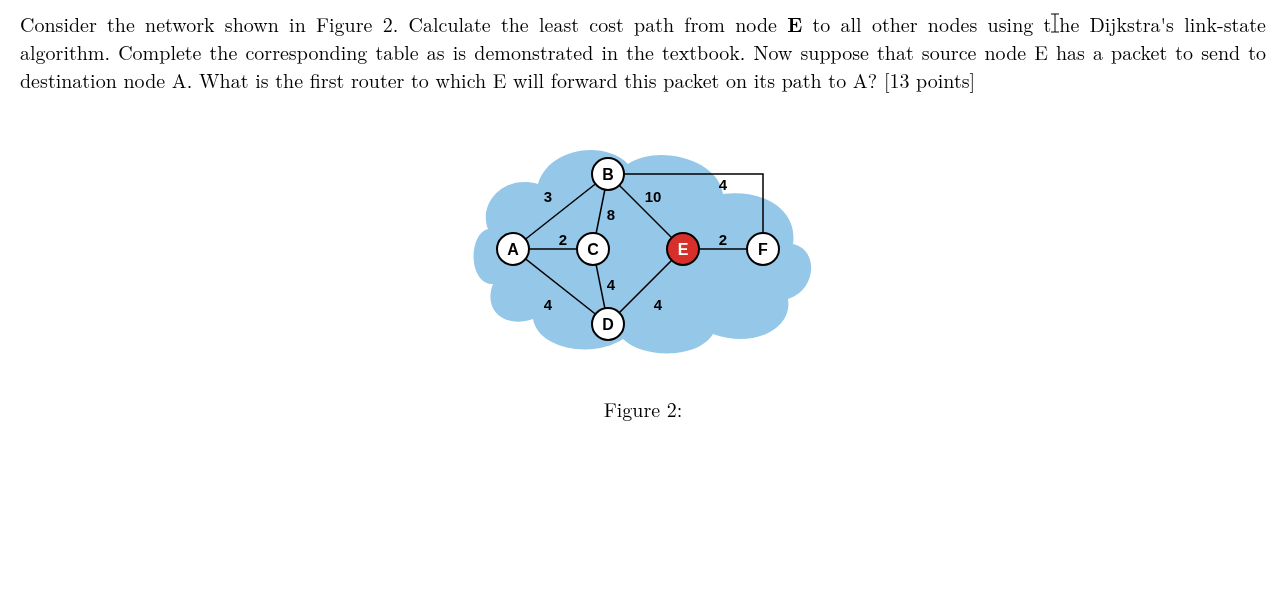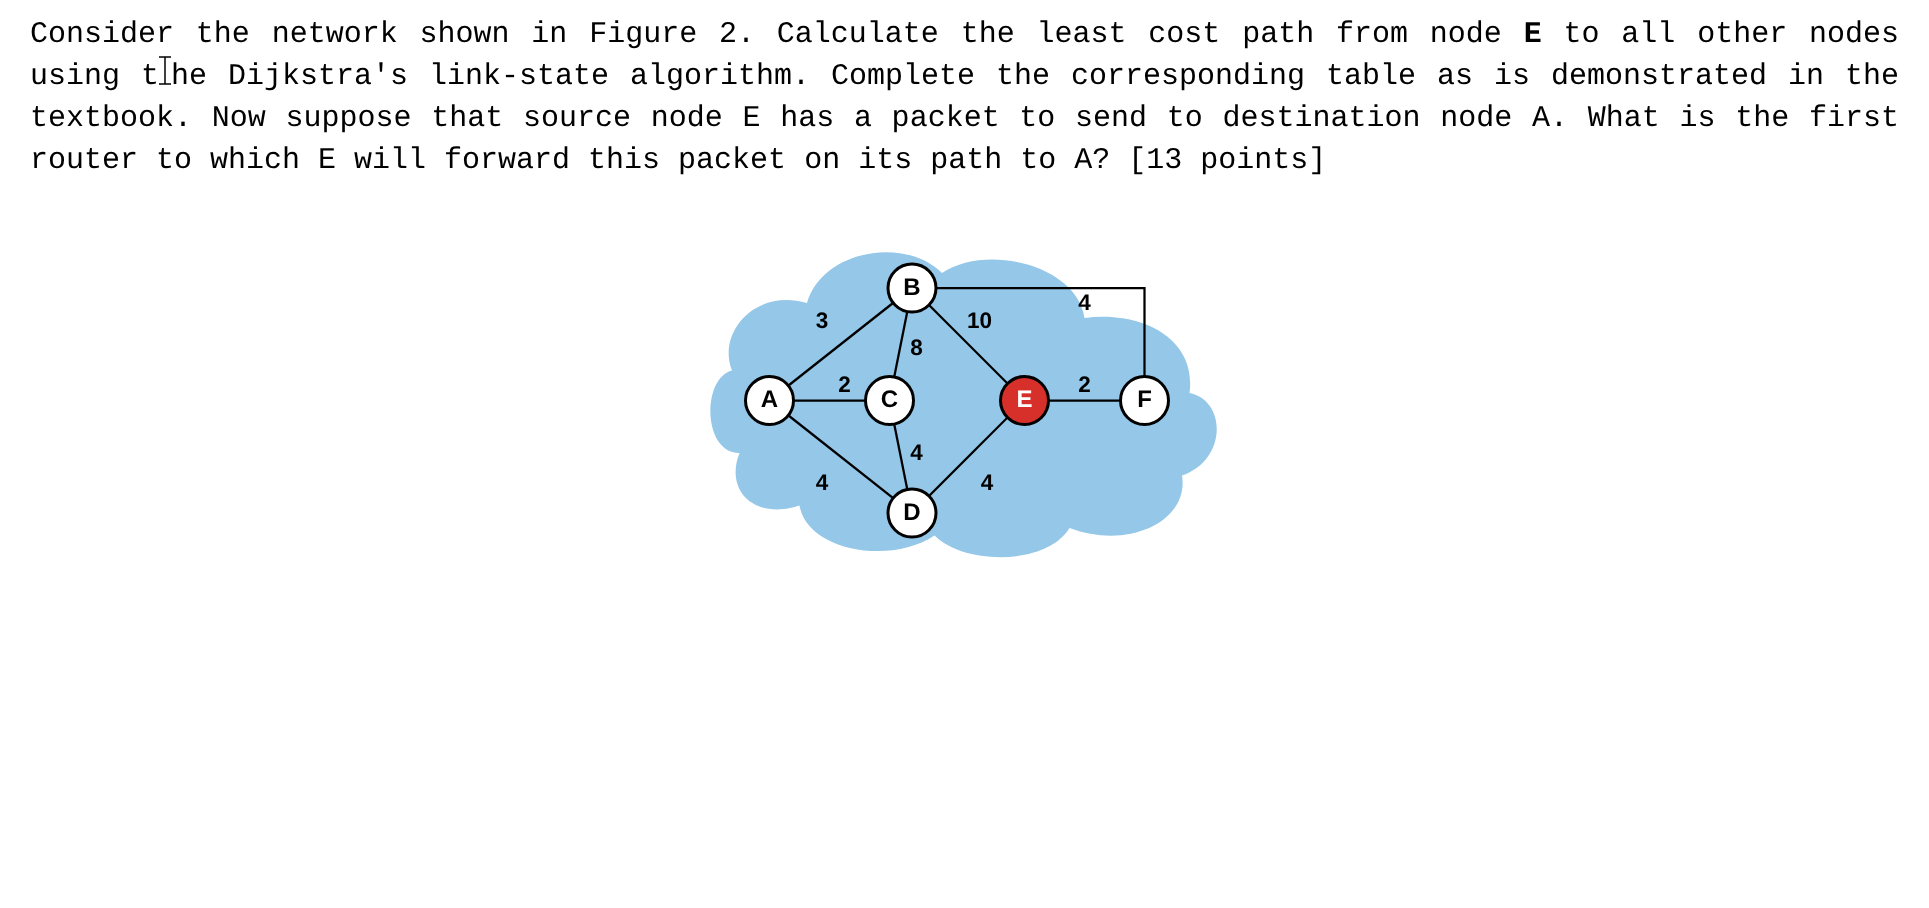--- a/index.html
+++ b/index.html
@@ -12,22 +12,21 @@
       font-size: 20px;
       line-height: 1.4;
       color: #000;
       background: #fff;
       width: 1286px;
       height: 605px;
       padding: 10px 20px;
     }
     .problem-text {
       text-align: justify;
-      margin-bottom: 30px;
-      font-family: Liberation Mono, monospace;
+      margin-bottom: 40px;
     }
     .figure-container {
       text-align: center;
       margin-top: 20px;
     }
     .figure-caption {
       margin-top: 25px;
       font-size: 20px;
     }
     .diagram {
@@ -145,13 +144,14 @@
       <circle class="node" cx="145" cy="190" r="16"></circle>
       <text class="node-label" x="145" y="190">D</text>
 
       <circle class="node-source" cx="220" cy="115" r="16"></circle>
       <text class="node-label-source" x="220" y="115">E</text>
 
       <circle class="node" cx="300" cy="115" r="16"></circle>
       <text class="node-label" x="300" y="115">F</text>
     </svg>
   </div>
+  <div class="figure-caption">Figure 2:</div>
 </div>
 
 </body></html>

